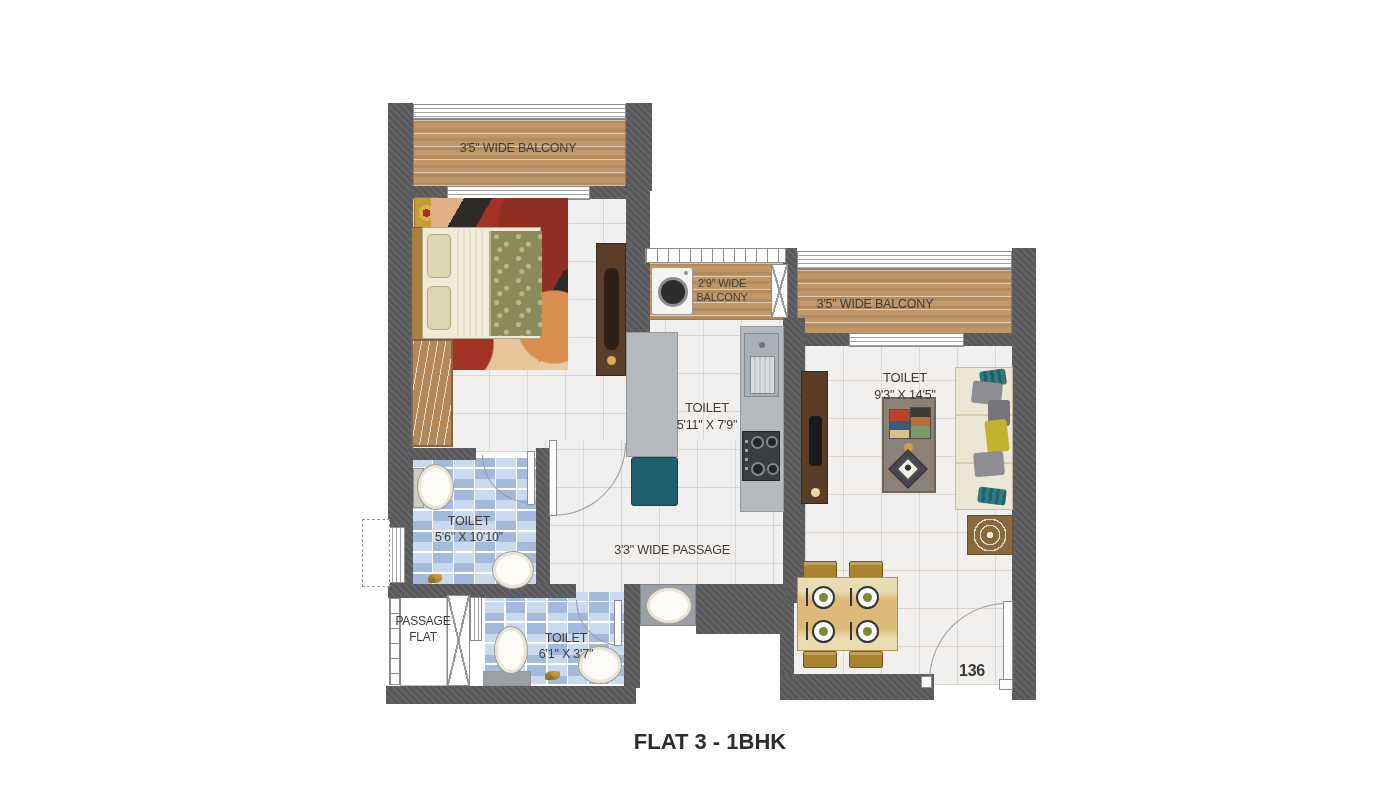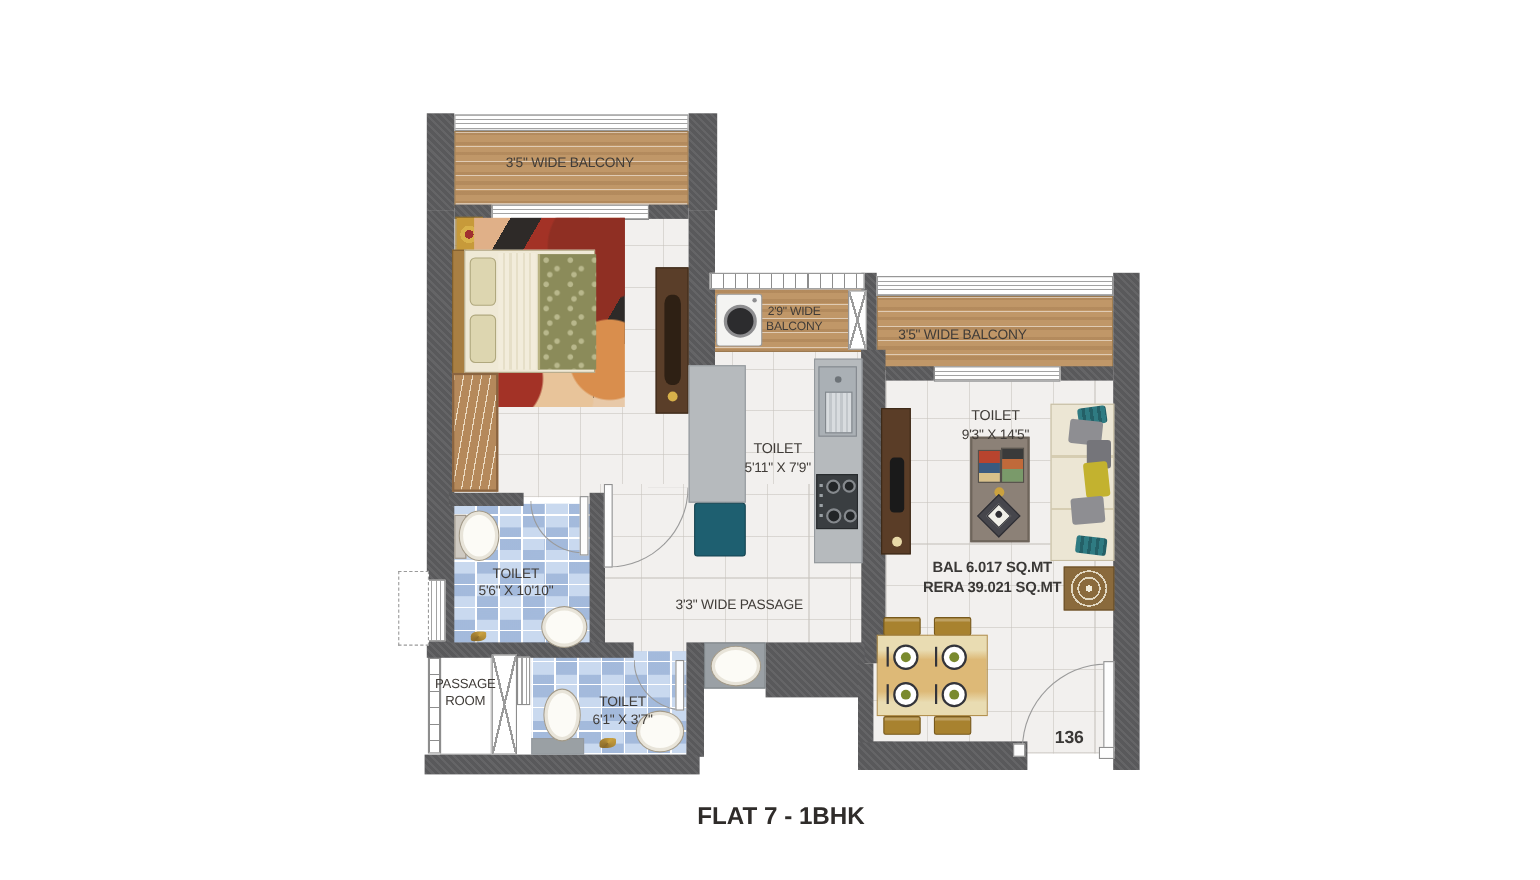--- a/index.html
+++ b/index.html
@@ -188,29 +188,25 @@
     <div>5'11" X 7'9"</div>
   </div>
   <div class="lbl" style="left:845px;top:370px;width:120px;">
     <div style="font-size:13px;">TOILET</div>
     <div>9'3" X 14'5"</div>
   </div>
   <div class="lbl" style="left:414px;top:513px;width:110px;">
     <div>TOILET</div>
     <div>5'6" X 10'10"</div>
   </div>
-  <div class="lbl bold" style="left:822px;top:507px;width:160px;font-size:13.5px;">
-    <div>BAL 6.017 SQ.MT</div>
-    <div>RERA  39.021 SQ.MT</div>
-  </div>
   <div class="lbl" style="left:582px;top:542px;width:180px;">3'3" WIDE PASSAGE</div>
   <div class="lbl small" style="left:394px;top:614px;width:58px;font-size:12px;">
     <div>PASSAGE</div>
-    <div>ROOM</div>
+    <div>FLAT</div>
   </div>
   <div class="lbl" style="left:516px;top:630px;width:100px;">
     <div>TOILET</div>
     <div>6'1" X 3'7"</div>
   </div>
   <div class="lbl bold" style="left:948px;top:661px;width:48px;font-size:16px;">136</div>
-  <div class="lbl bold" style="left:560px;top:728px;width:300px;font-size:22px;letter-spacing:0;color:#2f2c2a;">FLAT 7 - 1BHK</div>
+  <div class="lbl bold" style="left:560px;top:728px;width:300px;font-size:22px;letter-spacing:0;color:#2f2c2a;">FLAT 3 - 1BHK</div>
 
 </div>
 
 </body></html>

